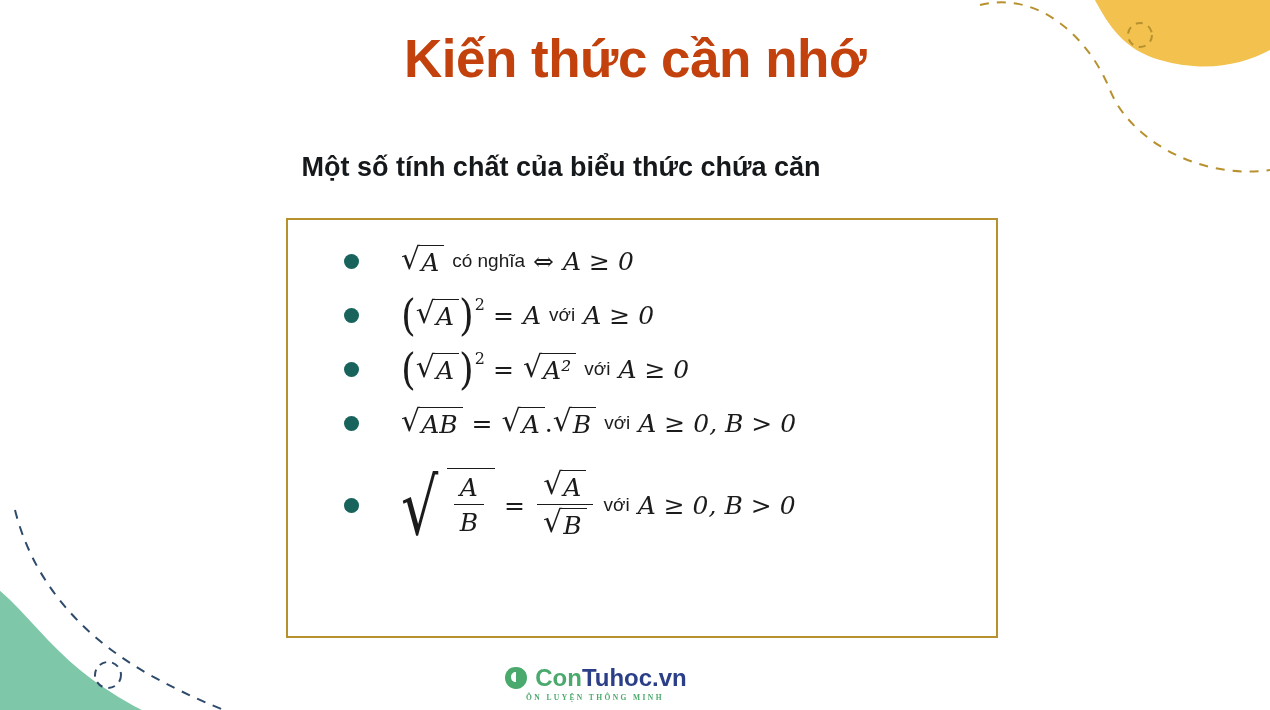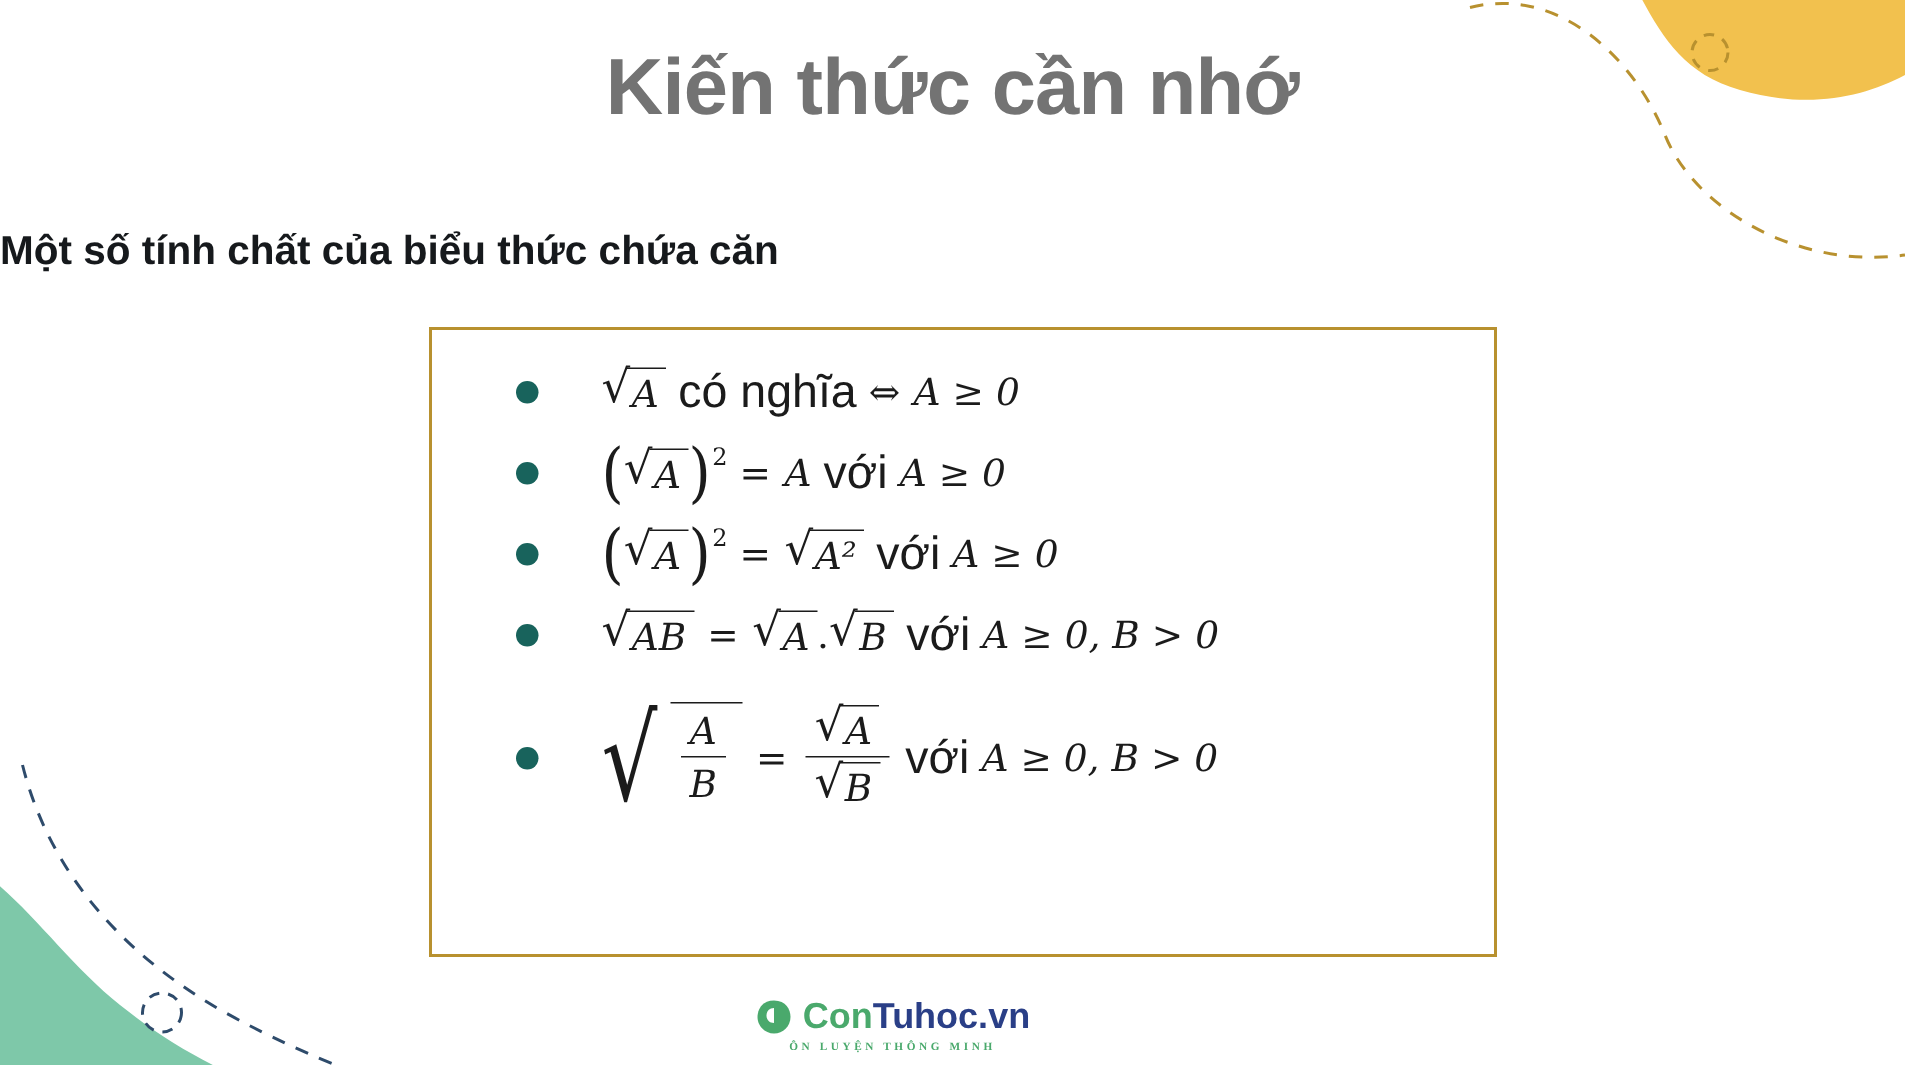--- a/index.html
+++ b/index.html
@@ -47,29 +47,30 @@
 
   
   .title {
     position: absolute;
     top: 28px;
     left: 0;
     width: 1270px;
     text-align: center;
     font-size: 53px;
     font-weight: bold;
-    color: #737373;
+    color: #c2410c;
     letter-spacing: -0.5px;
   }
 
   .subtitle {
     position: absolute;
     top: 152px;
     left: 0;
     width: 1122px;
+    text-align: center;
     font-size: 27px;
     font-weight: bold;
     color: #16191c;
   }
 
   
   .formula-box {
     position: absolute;
     left: 286px;
     top: 218px;
@@ -102,21 +103,21 @@
   .math {
     font-family: "DejaVu Serif", serif;
     font-size: 25px;
     color: #1b1b1b;
     display: flex;
     align-items: center;
     white-space: nowrap;
   }
   .vn {
     font-family: "Liberation Sans", sans-serif;
-    font-size: 31px;
+    font-size: 19px;
     color: #1b1b1b;
     margin: 0 8px;
   }
   .it { font-style: italic; }
 
   
   .rad {
     display: inline-flex;
     align-items: stretch;
     position: relative;

